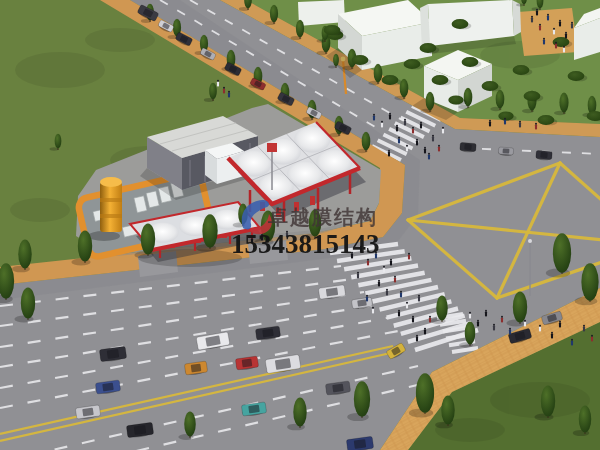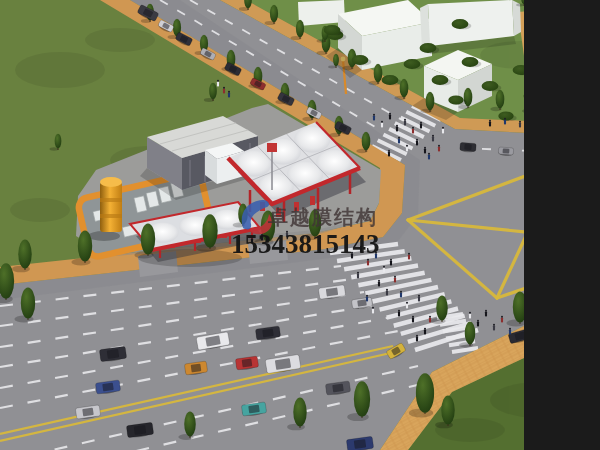--- a/index.html
+++ b/index.html
@@ -1,16 +1,16 @@
 <!DOCTYPE html>
 <html><head>
 <meta charset="utf-8">
 <style>
   html,body{margin:0;padding:0;background:#1b1b1b;}
-  .stage{position:relative;width:524px;height:450px;overflow:hidden;background:#6a8142;
+  .stage{position:relative;width:600px;height:450px;overflow:hidden;background:#6a8142;
          font-family:"Liberation Sans",sans-serif;}
   svg{display:block}
   text{user-select:none}
 </style>
 </head>
 <body>
 
 <div class="stage">
 <svg width="600" height="450" viewBox="0 0 600 450">
   <defs>

